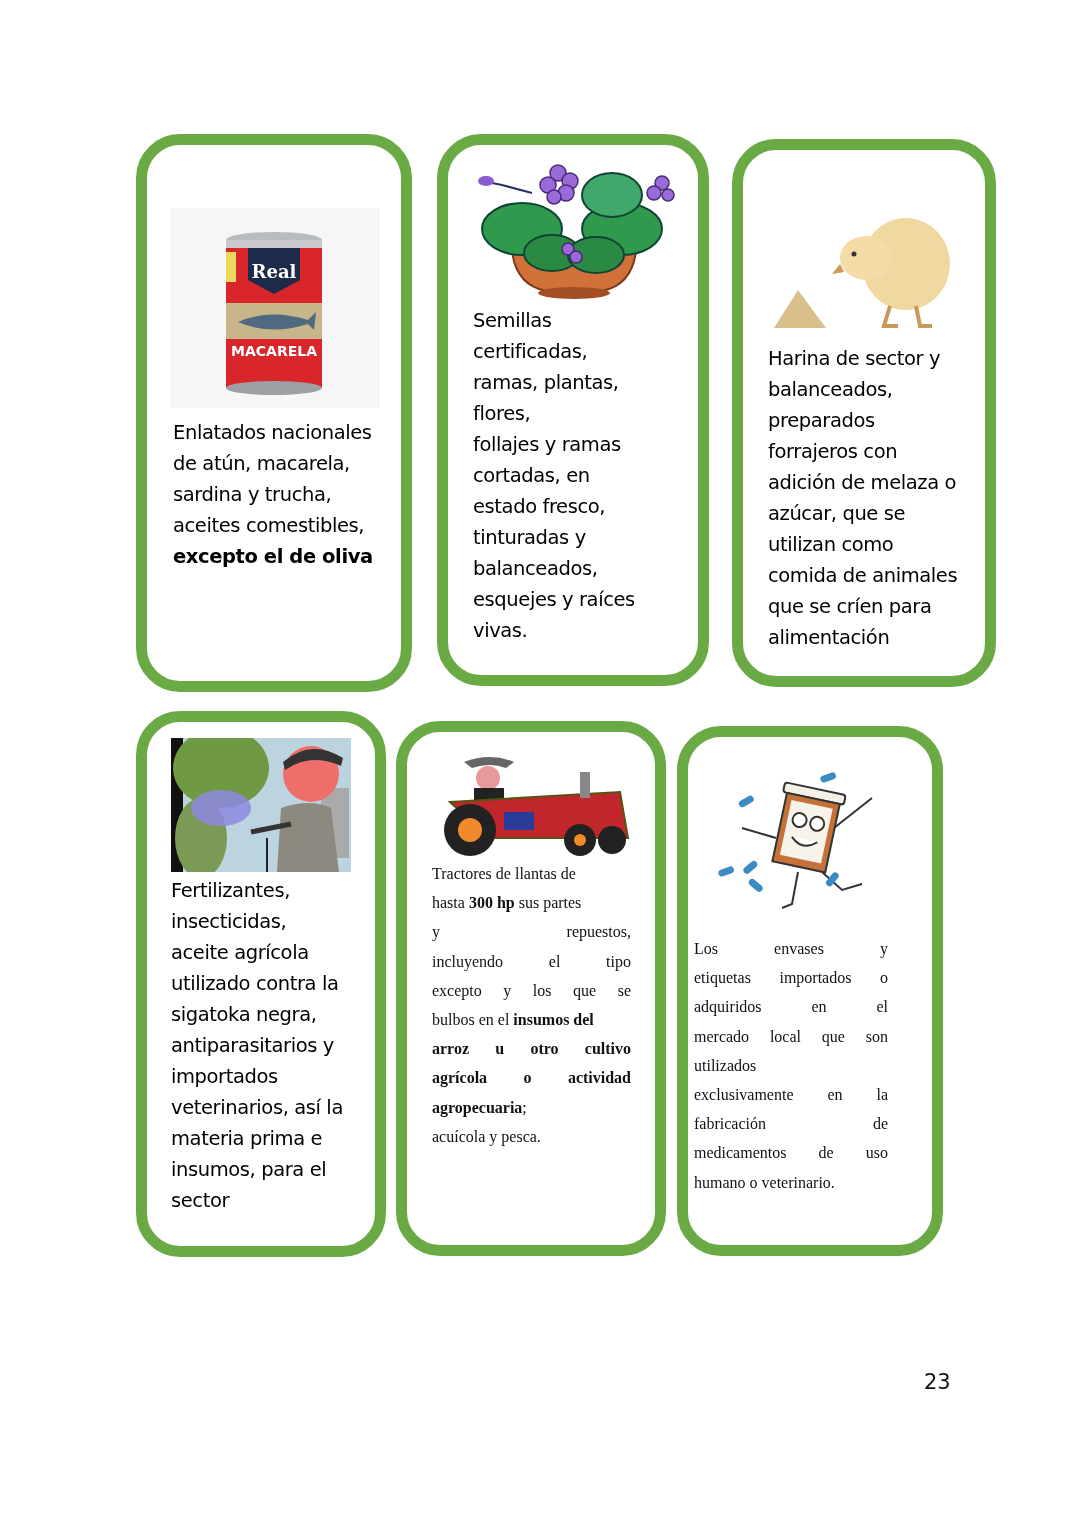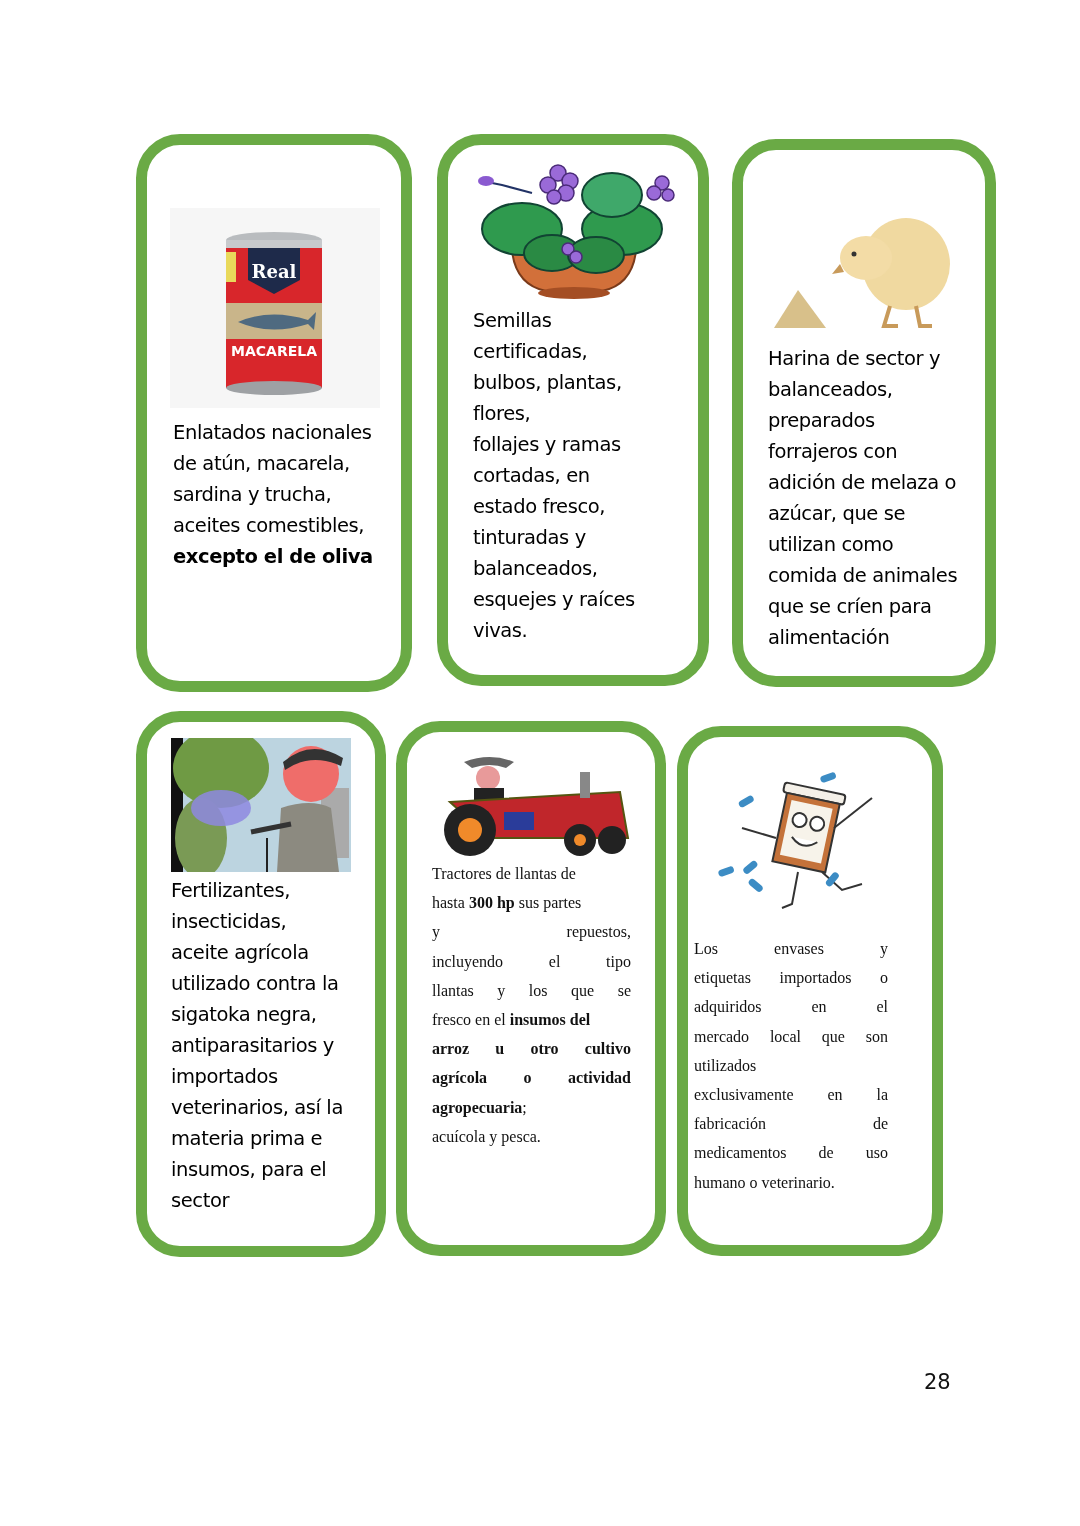--- a/index.html
+++ b/index.html
@@ -82,21 +82,21 @@
       <circle cx="196" cy="32" r="6"></circle>
     <circle cx="96" cy="86" r="6"></circle>
       <circle cx="104" cy="94" r="6"></circle>
   </g>
   <path d="M10 18 L30 22 L60 30" stroke="#236" stroke-width="2" fill="none"></path>
   <ellipse cx="14" cy="18" rx="8" ry="5" fill="#8a5ad0"></ellipse>
 </svg>
 <div class="txt-sans" style="left:473px;top:305px;">
   <span class="line">Semillas</span>
   <span class="line">certificadas,</span>
-  <span class="line">bulbos, plantas,</span>
+  <span class="line">ramas, plantas,</span>
   <span class="line">flores,</span>
   <span class="line">follajes y ramas</span>
   <span class="line">cortadas, en</span>
   <span class="line">estado fresco,</span>
   <span class="line">tinturadas y</span>
   <span class="line">balanceados,</span>
   <span class="line">esquejes y raíces</span>
   <span class="line">vivas.</span>
 </div>
 
@@ -163,22 +163,22 @@
   <circle cx="150" cy="92" r="16" fill="#222"></circle>
   <circle cx="150" cy="92" r="6" fill="#f08a2a"></circle>
   <circle cx="182" cy="92" r="14" fill="#222"></circle>
   <rect x="74" y="64" width="30" height="18" fill="#2a3c9a"></rect>
 </svg>
 <div class="txt-serif" style="left:432px;top:859px;width:199px;">
   <span class="lline">Tractores de llantas de</span>
   <span class="lline"><span>hasta </span><b>300 hp</b><span> sus partes</span></span>
   <span class="jline">y repuestos,</span>
   <span class="jline">incluyendo el tipo</span>
-  <span class="jline">llantas y los que se</span>
-  <span class="lline"><span>fresco en el </span><b>insumos del</b></span>
+  <span class="jline">excepto y los que se</span>
+  <span class="lline"><span>bulbos en el </span><b>insumos del</b></span>
   <b class="jline">arroz u otro cultivo</b>
   <b class="jline">agrícola o actividad</b>
   <span class="lline"><b>agropecuaria</b><span>;</span></span>
   <span class="lline">acuícola y pesca.</span>
 </div>
 
 <div class="card" style="left:677px;top:726px;width:266px;height:530px;"></div>
 <svg class="img" style="left:712px;top:768px;" width="190" height="146" viewBox="0 0 190 146">
   <g transform="rotate(12 95 70)">
     <rect x="62" y="20" width="62" height="10" rx="3" fill="#f4f0e8" stroke="#333" stroke-width="2"></rect>
@@ -206,13 +206,13 @@
   <span class="jline">etiquetas importados o</span>
   <span class="jline">adquiridos en el</span>
   <span class="jline">mercado local que son</span>
   <span class="lline">utilizados</span>
   <span class="jline">exclusivamente en la</span>
   <span class="jline">fabricación de</span>
   <span class="jline">medicamentos de uso</span>
   <span class="lline">humano o veterinario.</span>
 </div>
 
-<div class="page-num">28</div>
+<div class="page-num">23</div>
 
 </body></html>

